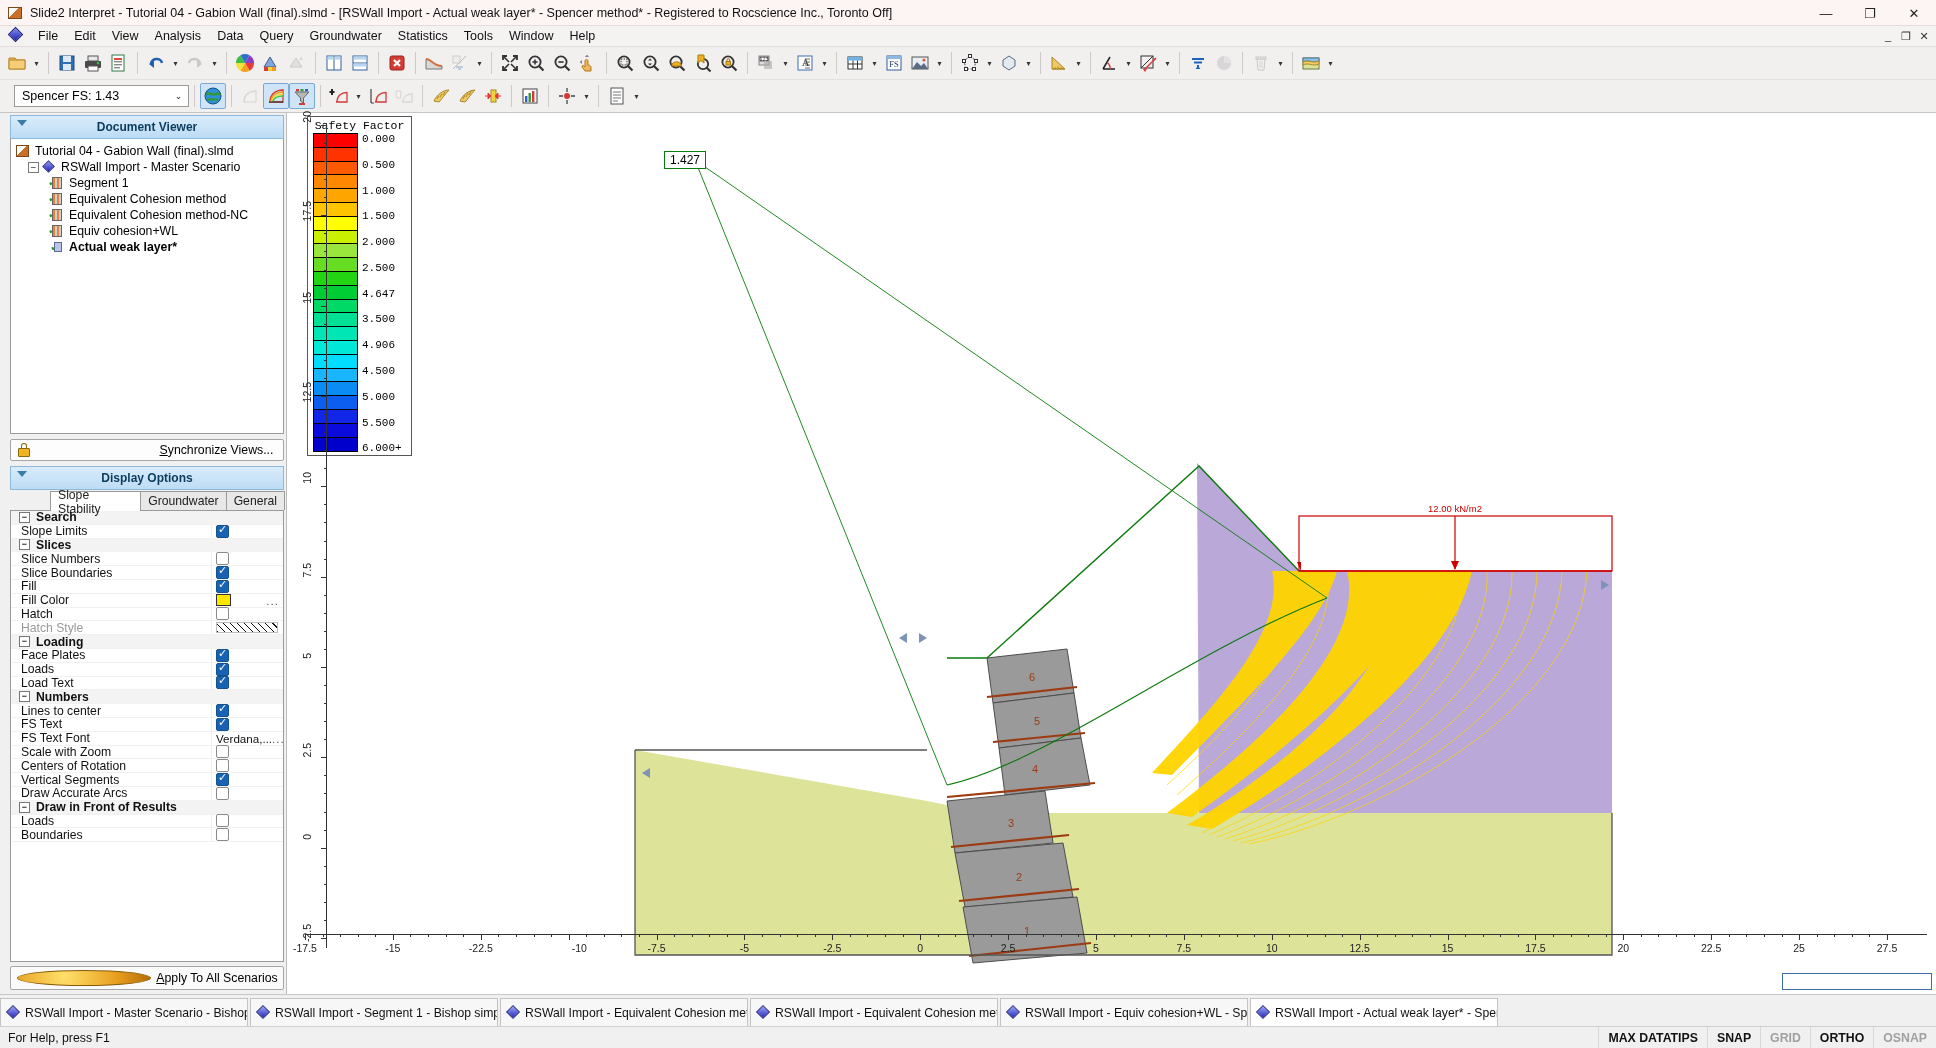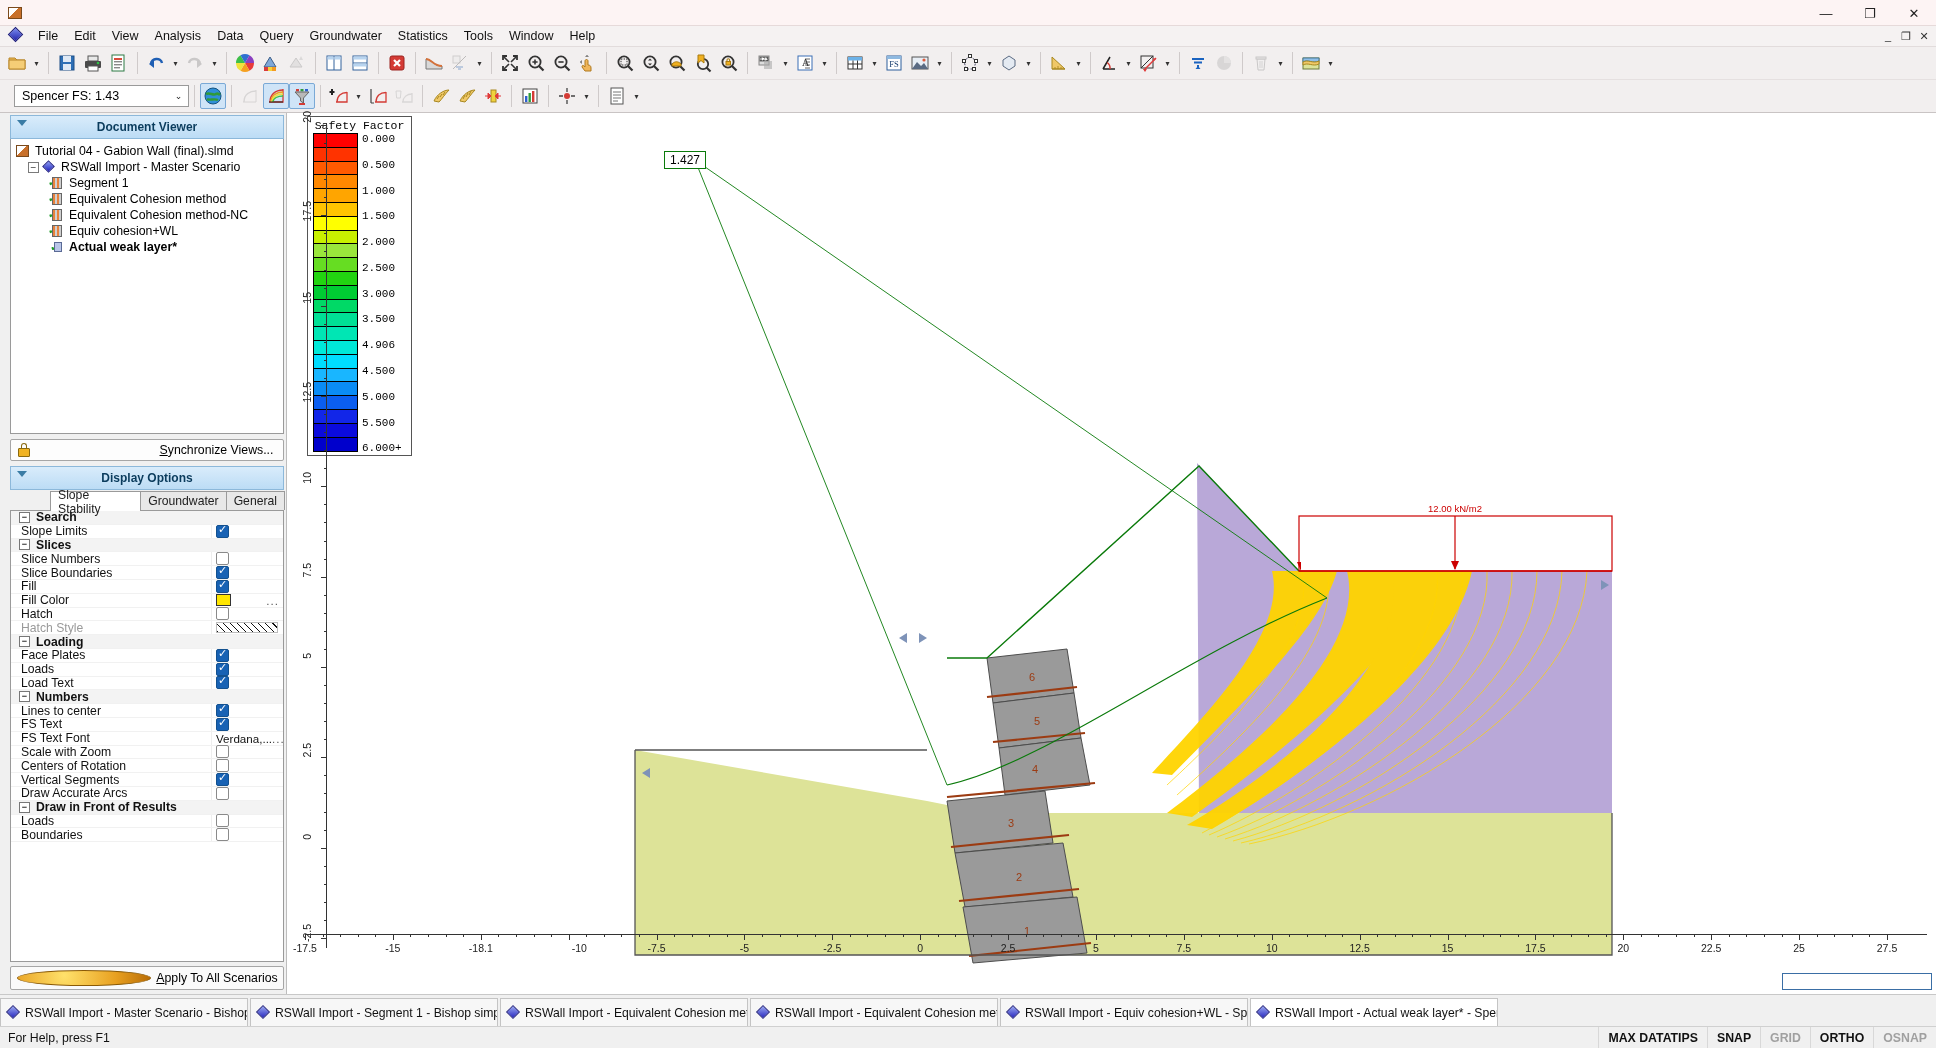--- a/index.html
+++ b/index.html
@@ -171,20 +171,21 @@
   #scroll-h { position:absolute; right:4px; bottom:4px; width:150px; height:17px;
      border:1px solid #3a6ea5; background:#fff; }
 </style>
 </head>
 <body>
 
 <div id="titlebar">
   <span id="app-icon">
       <span class="sh"></span>
     </span>
+  <span id="title-text">Slide2 Interpret - Tutorial 04 - Gabion Wall (final).slmd - [RSWall Import - Actual weak layer* - Spencer method* - Registered to Rocscience Inc., Toronto Off]</span>
   <div class="winbtns">
     <div class="winbtn">—</div>
     <div class="winbtn">❐</div>
     <div class="winbtn close">✕</div>
   </div>
 </div>
 
 <div id="menubar">
   <span id="menu-diamond">
       <i></i>
@@ -961,21 +962,21 @@
               <div style="background: rgb(11, 11, 221);"></div>
               <div style="background: rgb(0, 0, 204);"></div>
             </div>
           <div id="lg-nums">
               <span style="top: 0px;">0.000</span>
               <span style="top: 25.7833px;">0.500</span>
               <span style="top: 51.5667px;">1.000</span>
               <span style="top: 77.35px;">1.500</span>
               <span style="top: 103.133px;">2.000</span>
               <span style="top: 128.917px;">2.500</span>
-              <span style="top: 154.7px;">3.000</span>
+              <span style="top: 154.7px;">4.647</span>
               <span style="top: 180.483px;">3.500</span>
               <span style="top: 206.267px;">4.906</span>
               <span style="top: 232.05px;">4.500</span>
               <span style="top: 257.833px;">5.000</span>
               <span style="top: 283.617px;">5.500</span>
               <span style="top: 309.4px;">6.000+</span>
             </div>
         </div>
       </div>
 
@@ -1046,21 +1047,21 @@
           <div class="tick" style="left: 53.1556px; top: 0px; width: 1px; height: 3px;"></div>
           <div class="tick" style="left: 70.7333px; top: 0px; width: 1px; height: 3px;"></div>
           <div class="tick" style="left: 88.3111px; top: 0px; width: 1px; height: 3px;"></div>
           <div class="tick" style="left: 105.889px; top: 0px; width: 1px; height: 6px;"></div>
           <div class="axis-label" style="left: 92.8889px; top: 8px; width: 26px; text-align: center;">-15</div>
           <div class="tick" style="left: 123.467px; top: 0px; width: 1px; height: 3px;"></div>
           <div class="tick" style="left: 141.044px; top: 0px; width: 1px; height: 3px;"></div>
           <div class="tick" style="left: 158.622px; top: 0px; width: 1px; height: 3px;"></div>
           <div class="tick" style="left: 176.2px; top: 0px; width: 1px; height: 3px;"></div>
           <div class="tick" style="left: 193.778px; top: 0px; width: 1px; height: 6px;"></div>
-          <div class="axis-label" style="left: 180.778px; top: 8px; width: 26px; text-align: center;">-18.1</div>
+          <div class="axis-label" style="left: 180.778px; top: 8px; width: 26px; text-align: center;">-22.5</div>
           <div class="tick" style="left: 211.356px; top: 0px; width: 1px; height: 3px;"></div>
           <div class="tick" style="left: 228.933px; top: 0px; width: 1px; height: 3px;"></div>
           <div class="tick" style="left: 246.511px; top: 0px; width: 1px; height: 3px;"></div>
           <div class="tick" style="left: 264.089px; top: 0px; width: 1px; height: 3px;"></div>
           <div class="tick" style="left: 281.667px; top: 0px; width: 1px; height: 6px;"></div>
           <div class="axis-label" style="left: 268.667px; top: 8px; width: 26px; text-align: left; margin-left: 16px;">-10</div>
           <div class="tick" style="left: 299.244px; top: 0px; width: 1px; height: 3px;"></div>
           <div class="tick" style="left: 316.822px; top: 0px; width: 1px; height: 3px;"></div>
           <div class="tick" style="left: 334.4px; top: 0px; width: 1px; height: 3px;"></div>
           <div class="tick" style="left: 351.978px; top: 0px; width: 1px; height: 3px;"></div>

